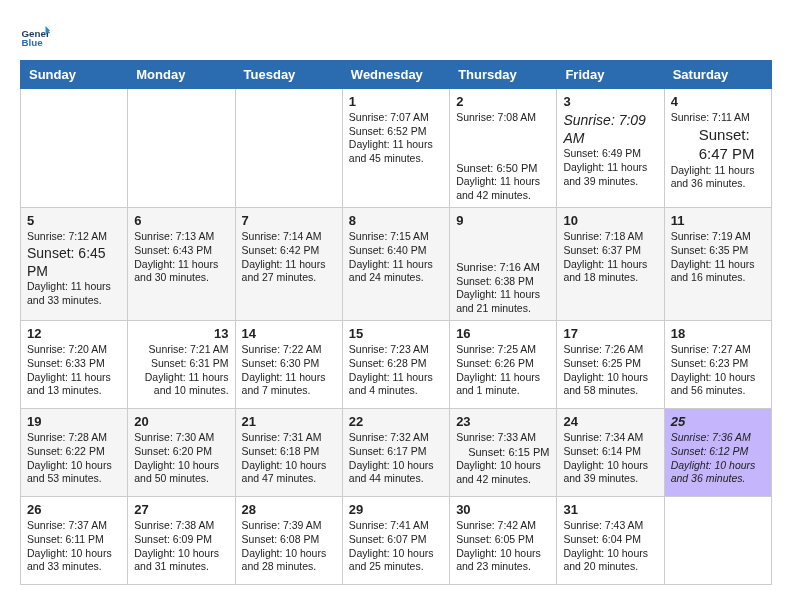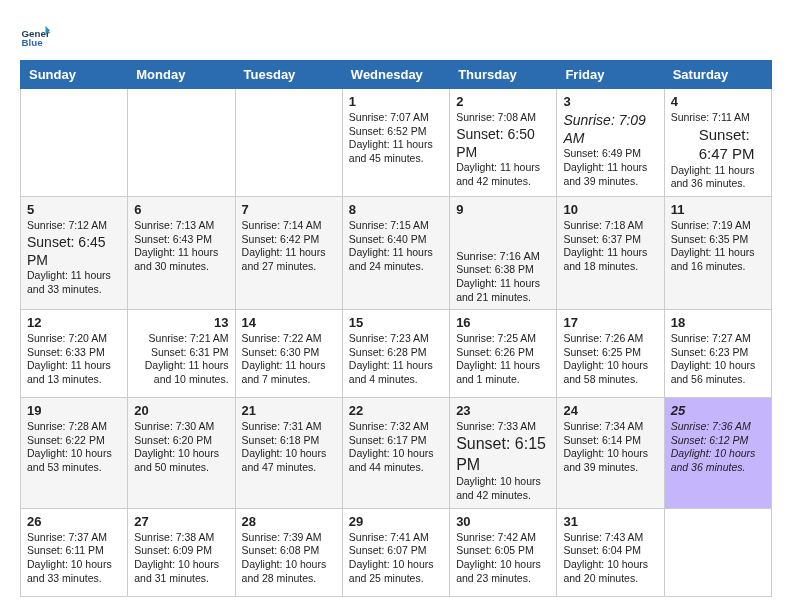--- a/index.html
+++ b/index.html
@@ -119,21 +119,21 @@
         <td class="empty"></td>
         <td style="background-color: rgb(255, 255, 255);">
           <span class="day-num">1</span>
           <div style="font-size: 10.5px; line-height: 1.3;">Sunrise: 7:07 AM</div>
           <div style="font-size: 10.5px; line-height: 1.3;">Sunset: 6:52 PM</div>
           <div style="font-size: 10.5px; line-height: 1.3;">Daylight: 11 hours and 45 minutes.</div>
         </td>
         <td style="background-color: rgb(255, 255, 255);">
           <span class="day-num">2</span>
           <div style="font-size: 10.5px; line-height: 1.3;">Sunrise: 7:08 AM</div>
-          <div style="font-size: 14px; line-height: 1.3;">Sunset: 6:50 PM</div>
+          <div style="font-size: 11px; line-height: 1.3; margin-top: 36px;">Sunset: 6:50 PM</div>
           <div style="font-size: 10.5px; line-height: 1.3;">Daylight: 11 hours and 42 minutes.</div>
         </td>
         <td style="background-color: rgb(255, 255, 255);">
           <span class="day-num">3</span>
           <div style="font-size: 14px; line-height: 1.3; font-style: italic;">Sunrise: 7:09 AM</div>
           <div style="font-size: 10.5px; line-height: 1.3;">Sunset: 6:49 PM</div>
           <div style="font-size: 10.5px; line-height: 1.3;">Daylight: 11 hours and 39 minutes.</div>
         </td>
         <td style="background-color: rgb(255, 255, 255);">
           <span class="day-num">4</span>
@@ -251,21 +251,21 @@
         </td>
         <td style="background-color: rgb(245, 245, 245);">
           <span class="day-num">22</span>
           <div style="font-size: 10.5px; line-height: 1.3;">Sunrise: 7:32 AM</div>
           <div style="font-size: 10.5px; line-height: 1.3;">Sunset: 6:17 PM</div>
           <div style="font-size: 10.5px; line-height: 1.3;">Daylight: 10 hours and 44 minutes.</div>
         </td>
         <td style="background-color: rgb(245, 245, 245);">
           <span class="day-num">23</span>
           <div style="font-size: 10.5px; line-height: 1.3;">Sunrise: 7:33 AM</div>
-          <div style="font-size: 16px; line-height: 1.3;">Sunset: 6:15 PM</div>
+          <div style="font-size: 11px; line-height: 1.3; margin-left: 12px;">Sunset: 6:15 PM</div>
           <div style="font-size: 10.5px; line-height: 1.3;">Daylight: 10 hours and 42 minutes.</div>
         </td>
         <td style="background-color: rgb(245, 245, 245);">
           <span class="day-num">24</span>
           <div style="font-size: 10.5px; line-height: 1.3;">Sunrise: 7:34 AM</div>
           <div style="font-size: 10.5px; line-height: 1.3;">Sunset: 6:14 PM</div>
           <div style="font-size: 10.5px; line-height: 1.3;">Daylight: 10 hours and 39 minutes.</div>
         </td>
         <td style="background-color: #c4b5fd; font-style: italic;">
           <span class="day-num">25</span>

